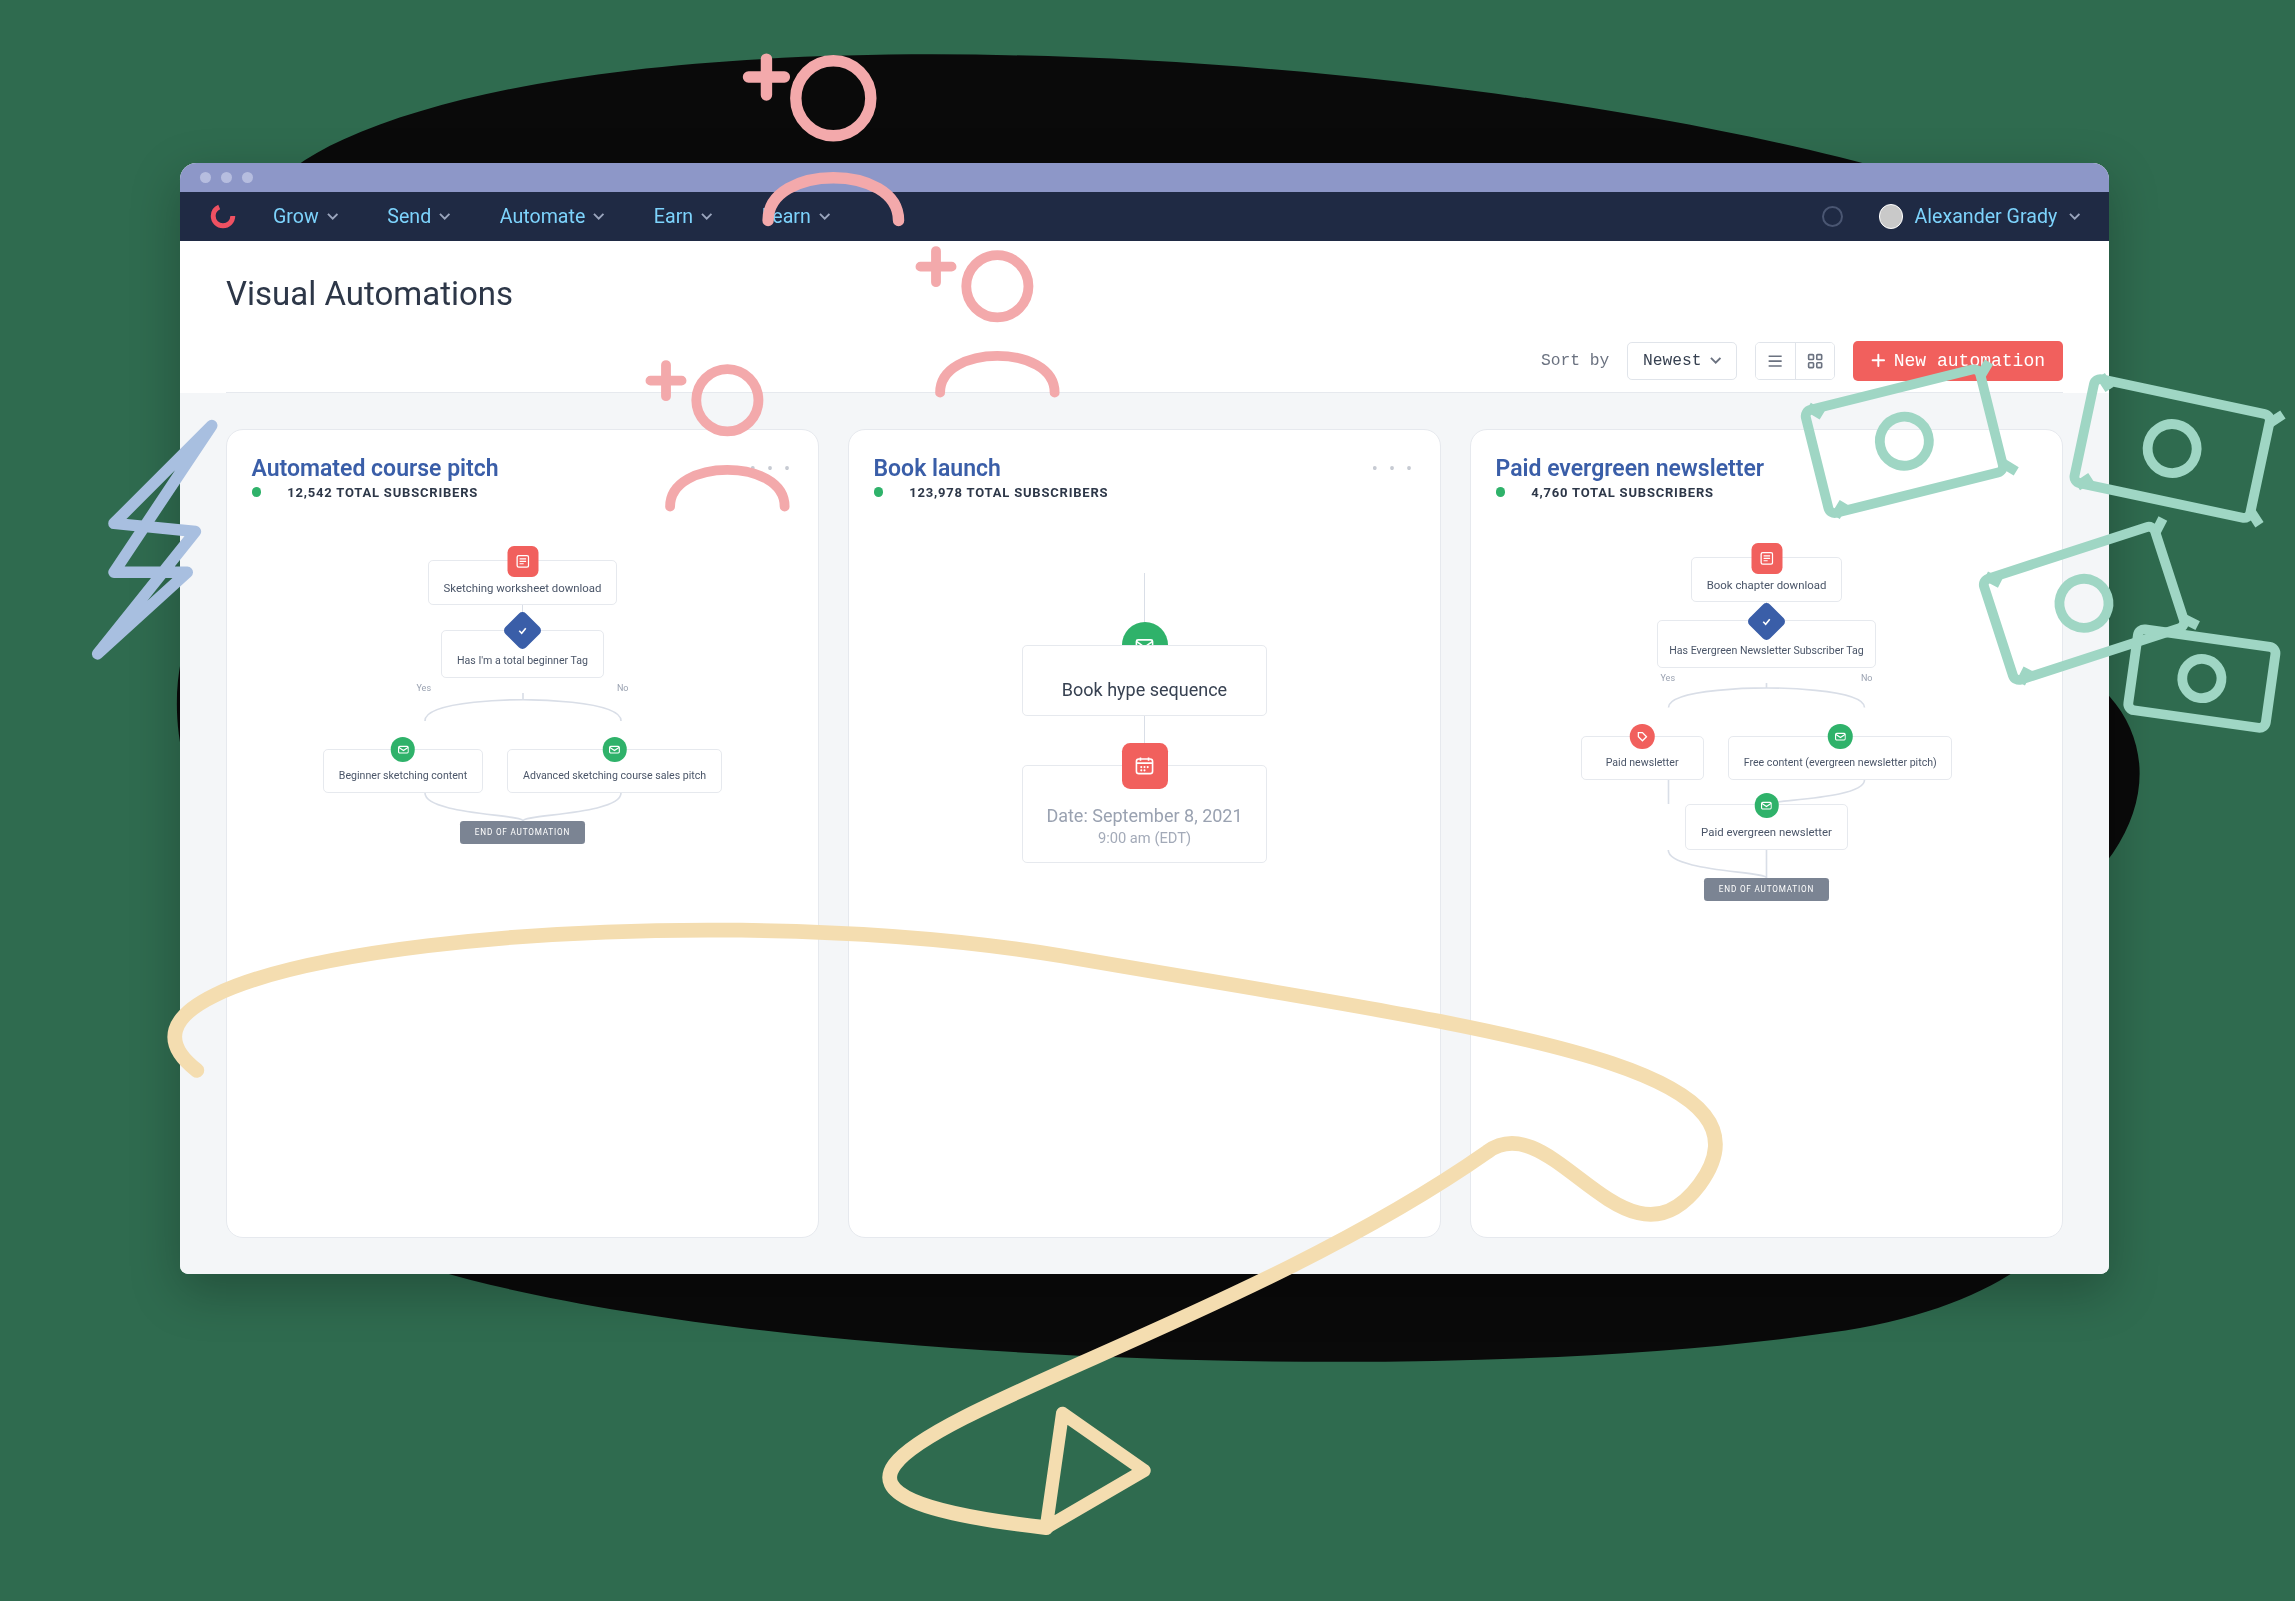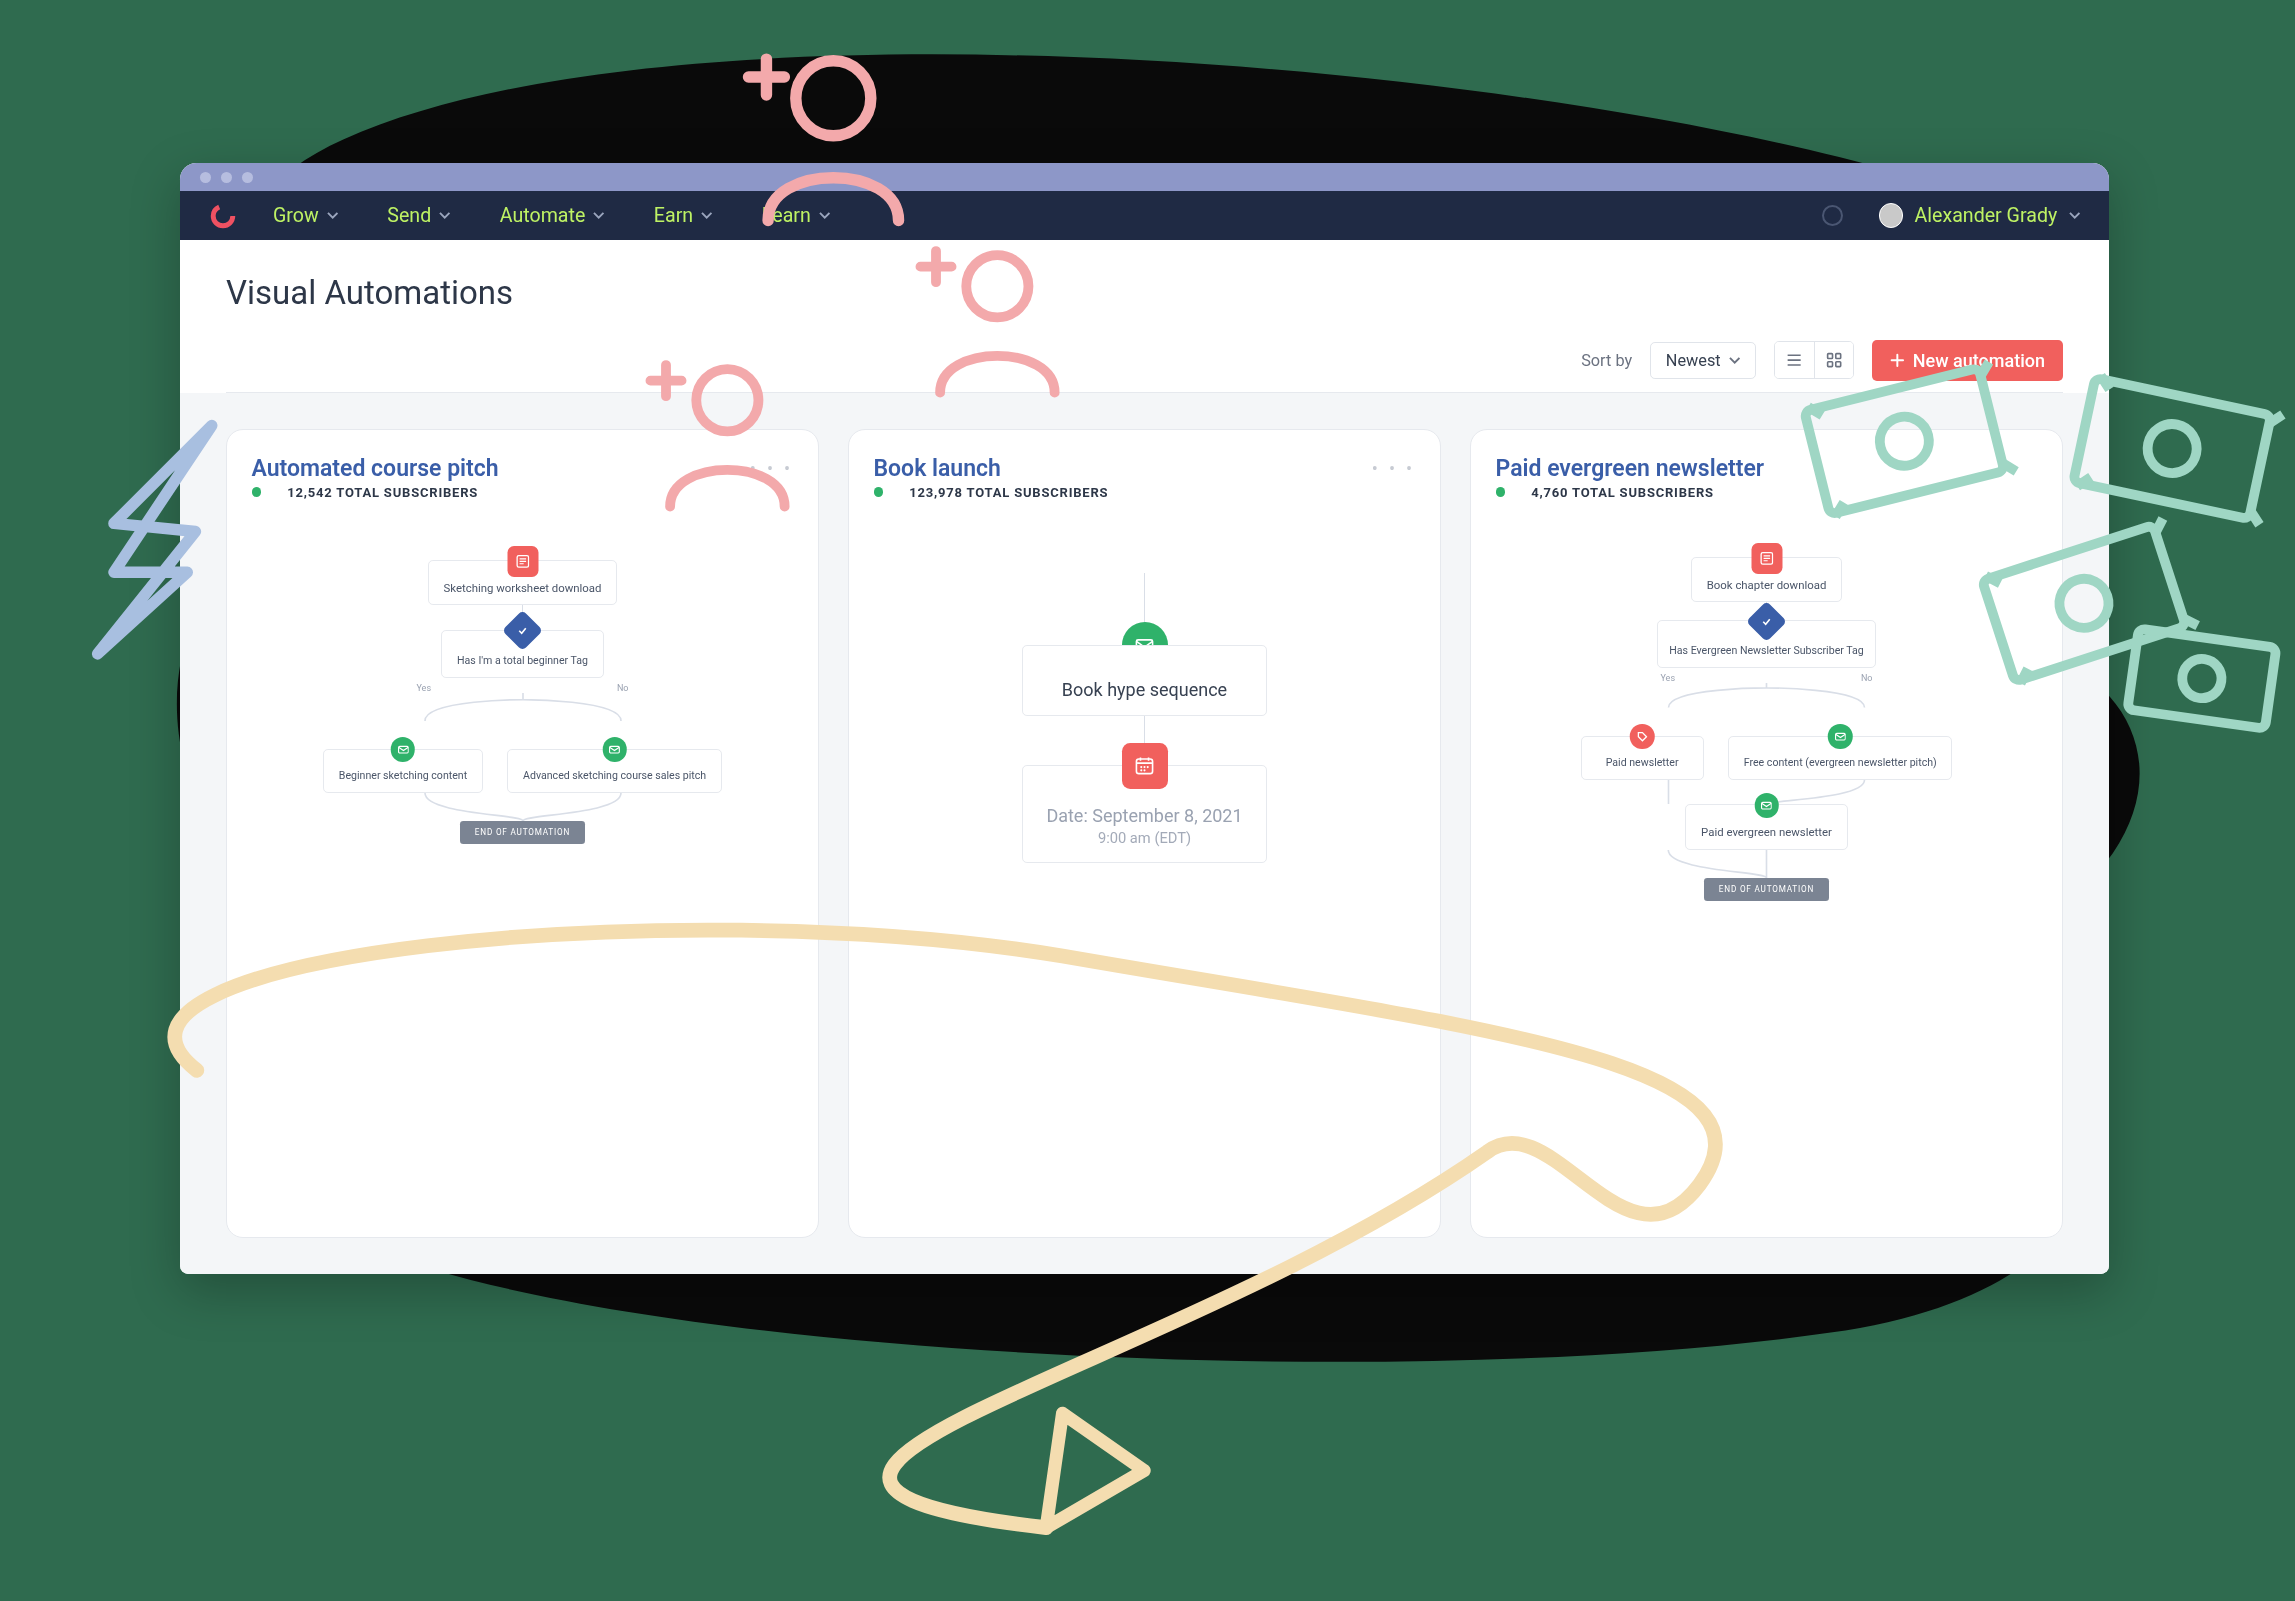--- a/index.html
+++ b/index.html
@@ -48,21 +48,21 @@
     width: 11.4px; height: 11.4px; border-radius: 50%;
     background: #b6bddf;
   }
 
   .topnav {
     height: 65px;
     background: #1f2a44;
     display: flex;
     align-items: center;
     padding: 0 29px;
-    color: #bef264;
+    color: #7dd3fc;
     gap: 36px;
   }
   .logo-swirl {
     width: 28px; height: 28px;
   }
   .nav-items { display: flex; gap: 49px; align-items: center; }
   .nav-item { display: flex; align-items: center; gap: 8.2px; font-size: 19.6px; cursor: pointer; }
   .chev { width: 11.4px; height: 11.4px; }
   .nav-spacer { flex: 1; }
   .status-ring {
@@ -105,20 +105,21 @@
   .tab.active { color: #ef5162; border-bottom-color: #ef5162; }
   .tab-icon { width: 18px; height: 18px; }
   .badge-count {
     background: #eef0f4; color: #6b7280;
     border-radius: 8.2px; padding: 1.6px 8.2px; font-size: 14.7px;
   }
   .tab-spacer { flex: 1; }
   .controls {
     display: flex; align-items: center; gap: 18px;
     padding-bottom: 11.4px;
+    font-family: Liberation Mono, monospace;
   }
   .sortby-label { font-size: 16.3px; color: #6b7280; }
   .sort-select {
     border: 0.8px solid #e0e4ea; border-radius: 4.9px;
     padding: 8.2px 14.7px; font-size: 16.3px; color: #374151;
     display: flex; align-items: center; gap: 8.2px; cursor: pointer;
     background:#fff;
   }
   .view-toggle {
     border: 0.8px solid #e0e4ea; border-radius: 4.9px;

